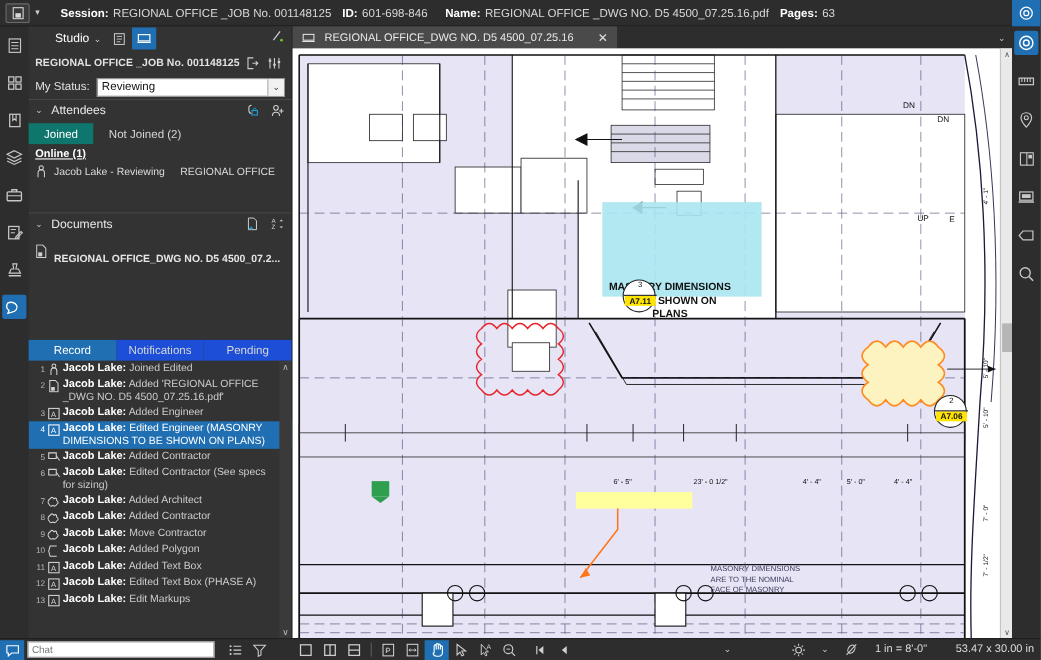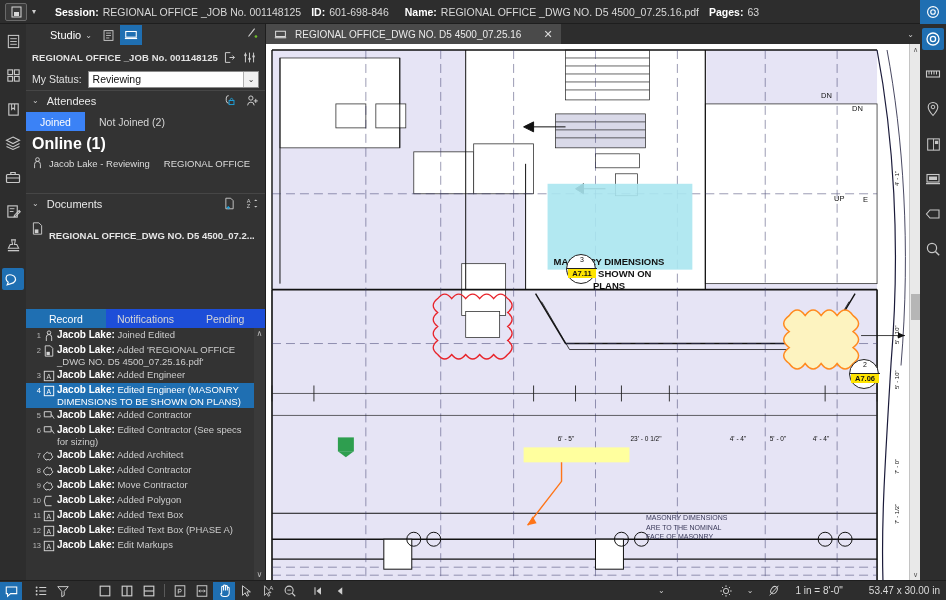--- a/index.html
+++ b/index.html
@@ -60,23 +60,23 @@
   .sec-head { display:flex; align-items:center; height:20px; padding:0 6px; position:relative;
               border-top:1px solid #464646; }
   .sec-caret { font-size:8px; color:#ccc; margin-right:8px; }
   .sec-title { font-size:11px; color:#e8e8e8; }
   .sec-acts { position:absolute; right:6px; display:flex; gap:10px; }
   .sec-ic { color:#cfcfcf; display:flex; }
 
   .tabs { display:flex; height:19px; margin-top:2px; }
   .tab { font-size:10.5px; padding:0 14px; display:flex; align-items:center; color:#d6d6d6;
          background:#333; }
-  .tab.sel { background:#3b82f6; color:#fff; }
-
-  .online-lbl { font-size:16px; font-weight:bold; color:#fff; padding:4px 0 2px 6px; }
+  .tab.sel { background:#0f766e; color:#fff; }
+
+  .online-lbl { font-size:10px; font-weight:bold; color:#fff; padding:4px 0 2px 6px;text-decoration:underline; }
   .attendee { display:flex; align-items:center; gap:6px; padding:2px 6px; }
   .att-name { font-size:9.5px; color:#dcdcdc; }
   .att-doc { font-size:9.5px; color:#dcdcdc; margin-left:8px; }
   .att-area { height:62px; }
 
   .doc-item { display:flex; align-items:center; gap:6px; padding:3px 6px; }
   .doc-name { font-size:9.5px; color:#e6e6e6; font-weight:bold;margin-top:14px; }
   .doc-area { height:96px; }
 
   .rec-tabs { display:flex; height:19px; }
@@ -755,20 +755,21 @@
       </div>
     </div>
   </div>
 
   <div class="bottombar">
     <div class="bb-ic sel">
       <svg width="15" height="14" viewBox="0 0 16 16">
           <path d="M2 3.5 h12 v7.5 h-7 l-3.5 3 v-3 h-1.5 Z" fill="none" stroke="#fff" stroke-width="1.2"></path>
         </svg>
     </div>
+    <div class="chat-input">Chat</div>
     <span style="width:8px"></span>
     <div class="bb-ic">
       <svg width="14" height="14" viewBox="0 0 16 16">
           <circle cx="3" cy="4" r="1.1" fill="#cfcfcf"></circle>
           <circle cx="3" cy="8" r="1.1" fill="#cfcfcf"></circle>
           <circle cx="3" cy="12" r="1.1" fill="#cfcfcf"></circle>
           <line x1="6" y1="4" x2="14" y2="4" stroke="#cfcfcf" stroke-width="1.2"></line>
           <line x1="6" y1="8" x2="14" y2="8" stroke="#cfcfcf" stroke-width="1.2"></line>
           <line x1="6" y1="12" x2="14" y2="12" stroke="#cfcfcf" stroke-width="1.2"></line>
         </svg>

